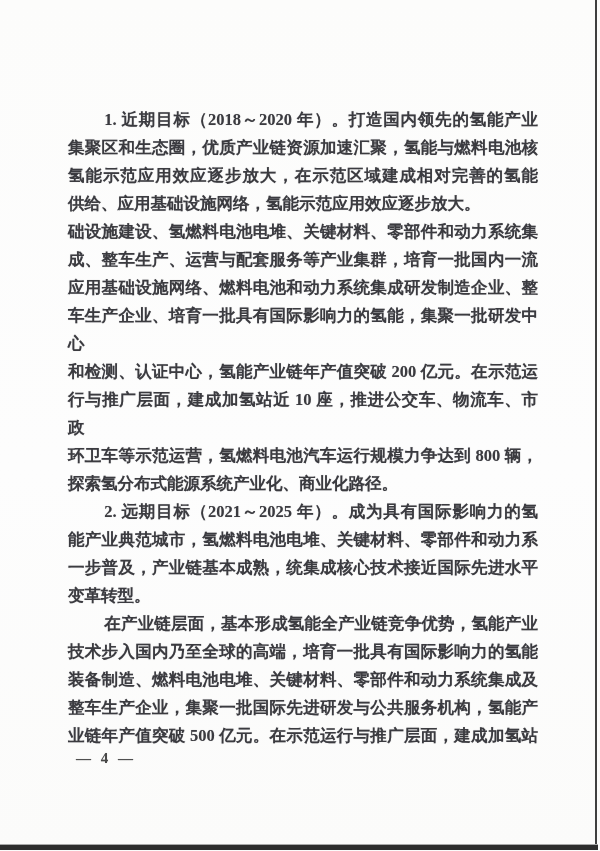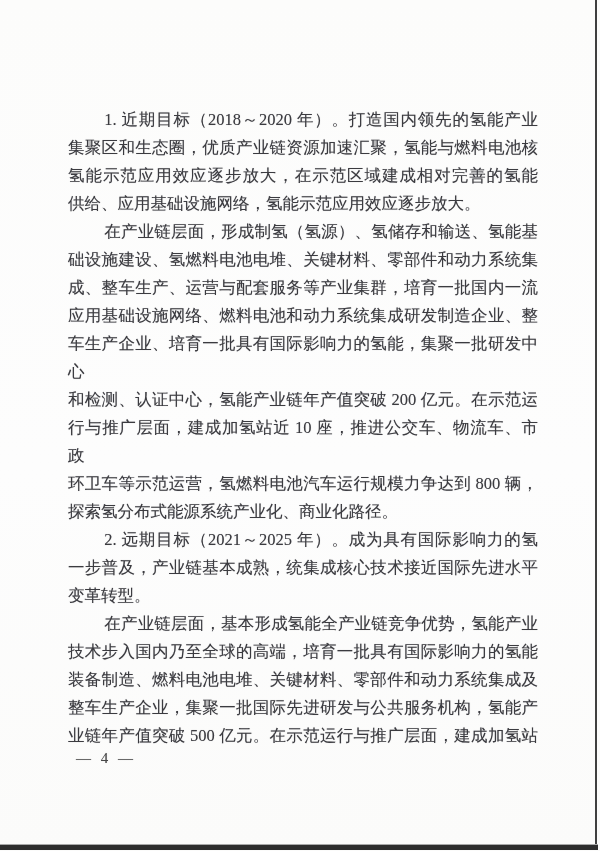--- a/index.html
+++ b/index.html
@@ -7,20 +7,21 @@
     padding: 0;
     background: #ffffff;
   }
   .page {
     position: relative;
     width: 600px;
     height: 851px;
     overflow: hidden;
     background: linear-gradient(180deg, #fcfcfb 0%, #fdfdfd 55%, #fbfbfa 100%);
     font-family: "Liberation Serif", "DejaVu Serif", serif;
+    font-weight: bold;
   }
   .content {
     position: absolute;
     left: 68px;
     top: 106px;
     width: 470px;
     color: #3b3b40;
     font-size: 16.5px;
     line-height: 28px;
     text-shadow: 0 0 0.8px rgba(59, 59, 64, 0.4);
@@ -65,32 +66,32 @@
 
 <div class="page">
   <div class="content">
       <div class="paragraph">
         <div class="line first">1. 近期目标（2018～2020 年）。打造国内领先的氢能产业</div>
         <div class="line">集聚区和生态圈，优质产业链资源加速汇聚，氢能与燃料电池核</div>
         <div class="line">氢能示范应用效应逐步放大，在示范区域建成相对完善的氢能</div>
         <div class="line end">供给、应用基础设施网络，氢能示范应用效应逐步放大。</div>
       </div>
       <div class="paragraph">
-        <div class="line first">在产业链层面，形成制氢（氢源）、氢储存和输送、氢能基</div>
         <div class="line">础设施建设、氢燃料电池电堆、关键材料、零部件和动力系统集</div>
         <div class="line">成、整车生产、运营与配套服务等产业集群，培育一批国内一流</div>
         <div class="line">应用基础设施网络、燃料电池和动力系统集成研发制造企业、整</div>
         <div class="line">车生产企业、培育一批具有国际影响力的氢能，集聚一批研发中心</div>
         <div class="line">和检测、认证中心，氢能产业链年产值突破 200 亿元。在示范运</div>
         <div class="line">行与推广层面，建成加氢站近 10 座，推进公交车、物流车、市政</div>
         <div class="line">环卫车等示范运营，氢燃料电池汽车运行规模力争达到 800 辆，</div>
         <div class="line end">探索氢分布式能源系统产业化、商业化路径。</div>
       </div>
       <div class="paragraph">
         <div class="line first">2. 远期目标（2021～2025 年）。成为具有国际影响力的氢</div>
+        <div class="line">能产业典范城市，氢燃料电池电堆、关键材料、零部件和动力系</div>
         <div class="line">一步普及，产业链基本成熟，统集成核心技术接近国际先进水平</div>
         <div class="line end">变革转型。</div>
       </div>
       <div class="paragraph">
         <div class="line first">在产业链层面，基本形成氢能全产业链竞争优势，氢能产业</div>
         <div class="line">技术步入国内乃至全球的高端，培育一批具有国际影响力的氢能</div>
         <div class="line">装备制造、燃料电池电堆、关键材料、零部件和动力系统集成及</div>
         <div class="line">整车生产企业，集聚一批国际先进研发与公共服务机构，氢能产</div>
         <div class="line">业链年产值突破 500 亿元。在示范运行与推广层面，建成加氢站</div>
       </div>

